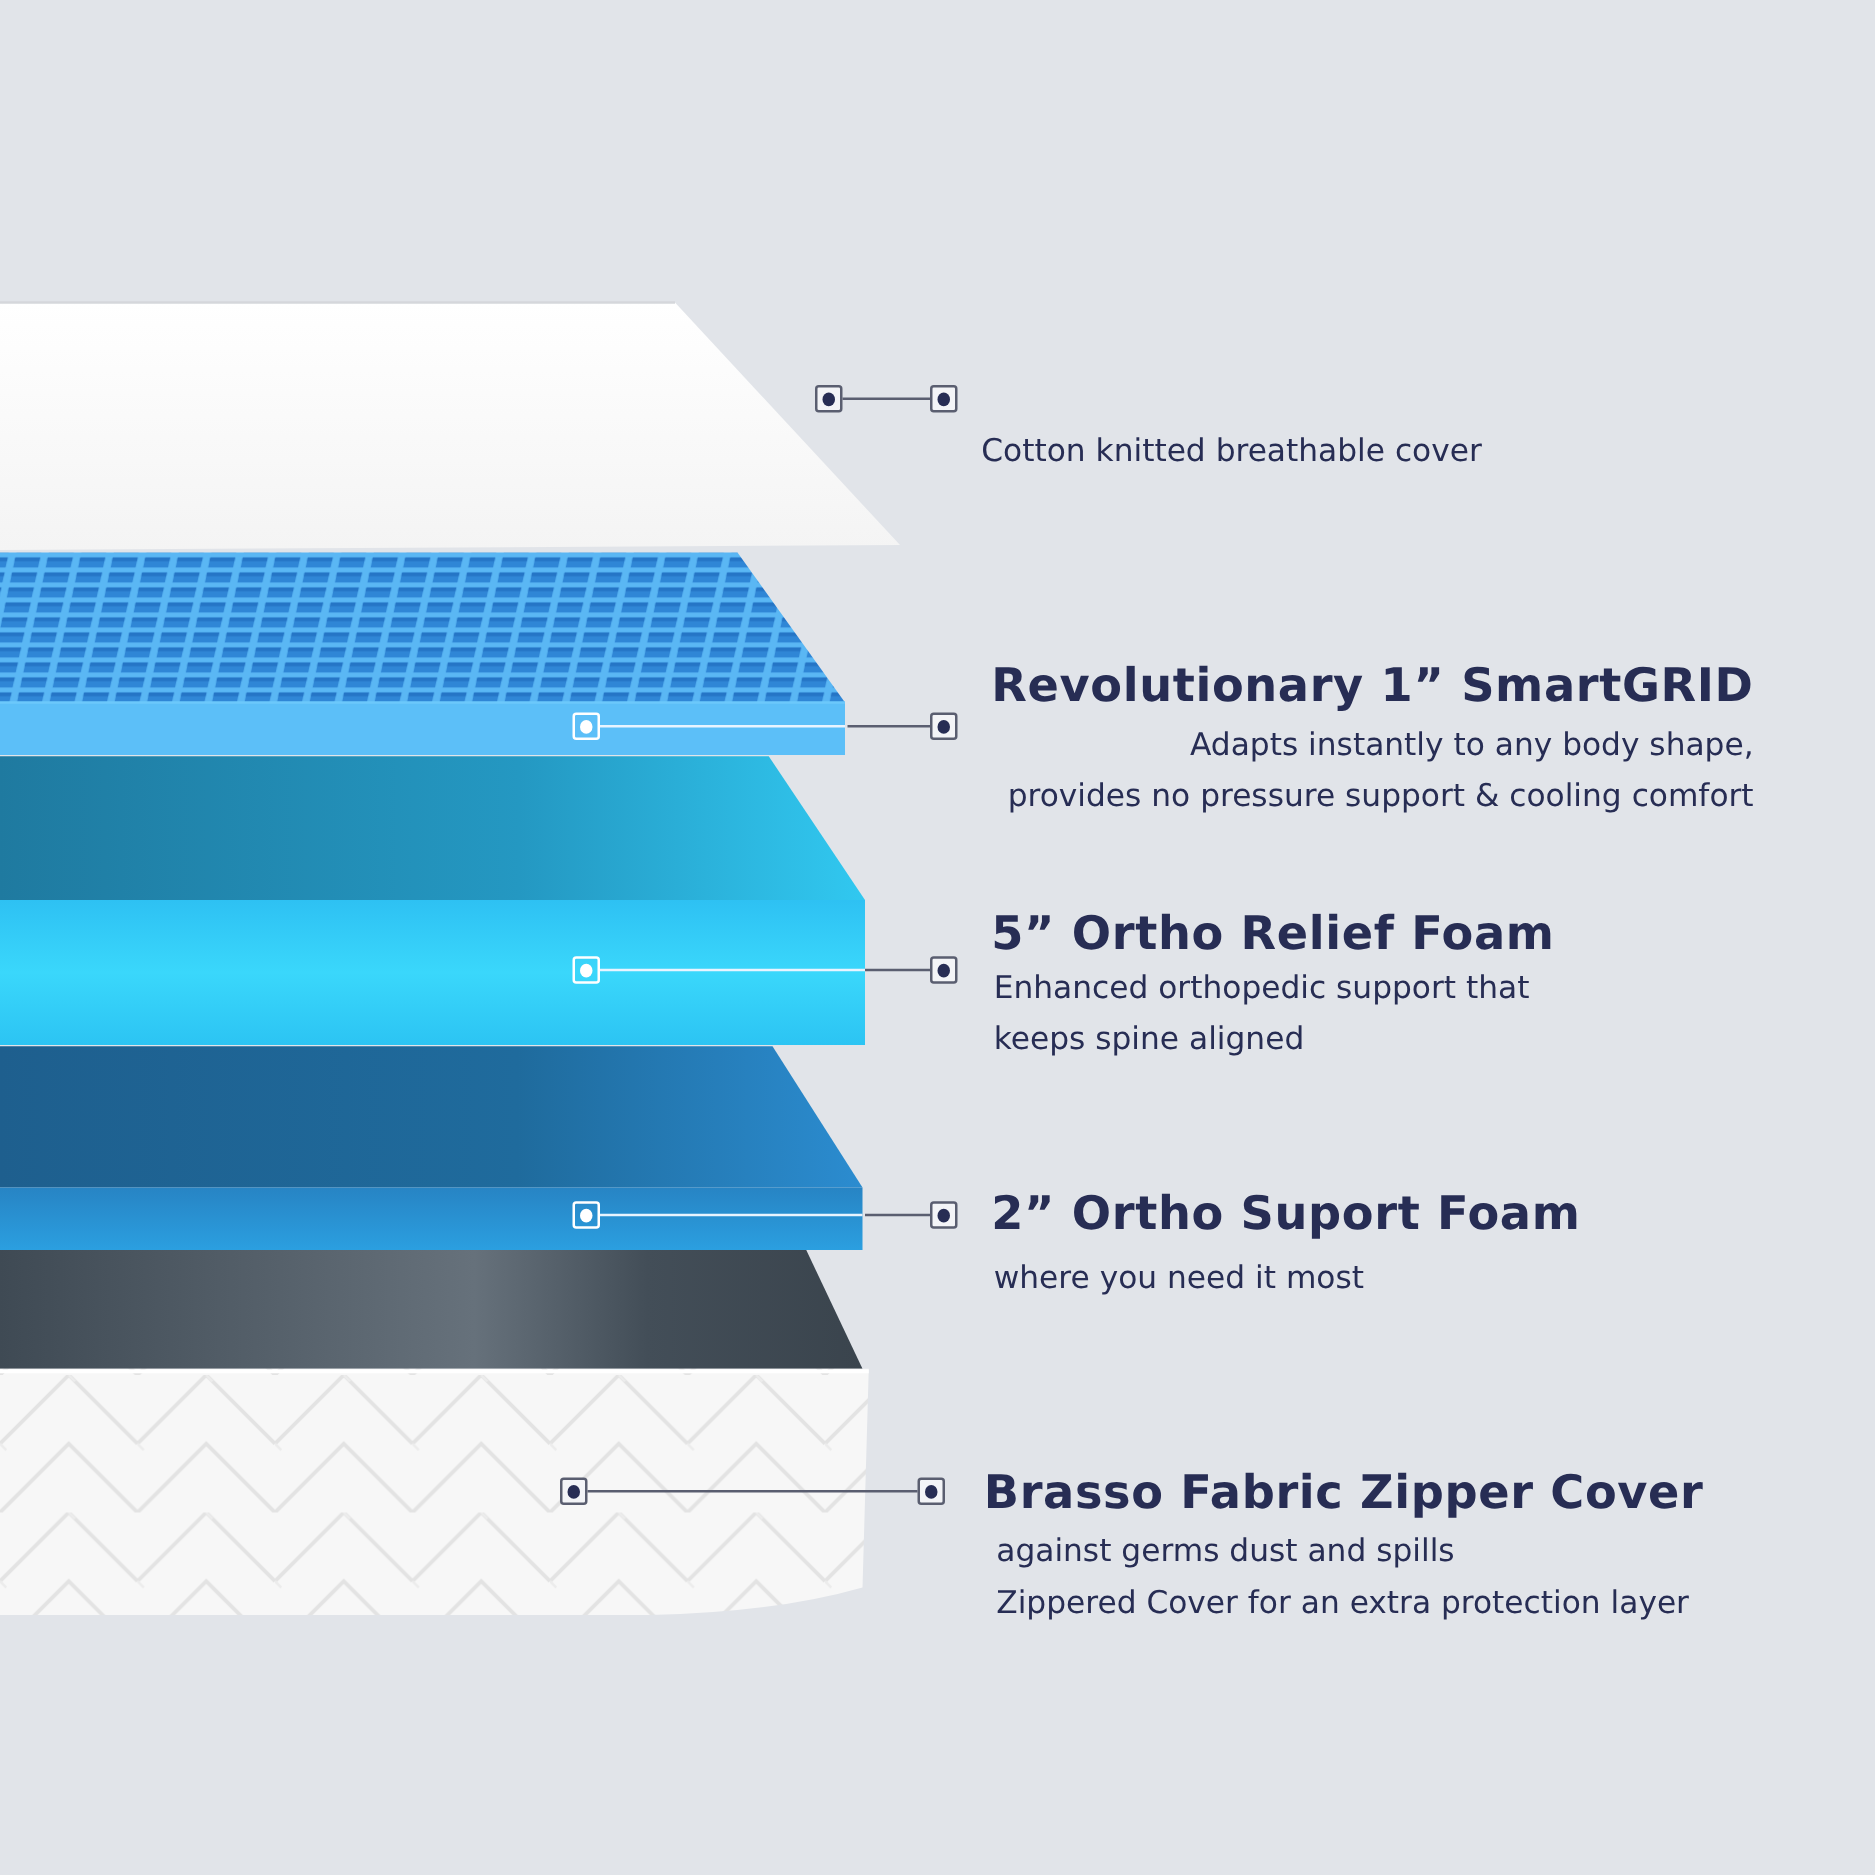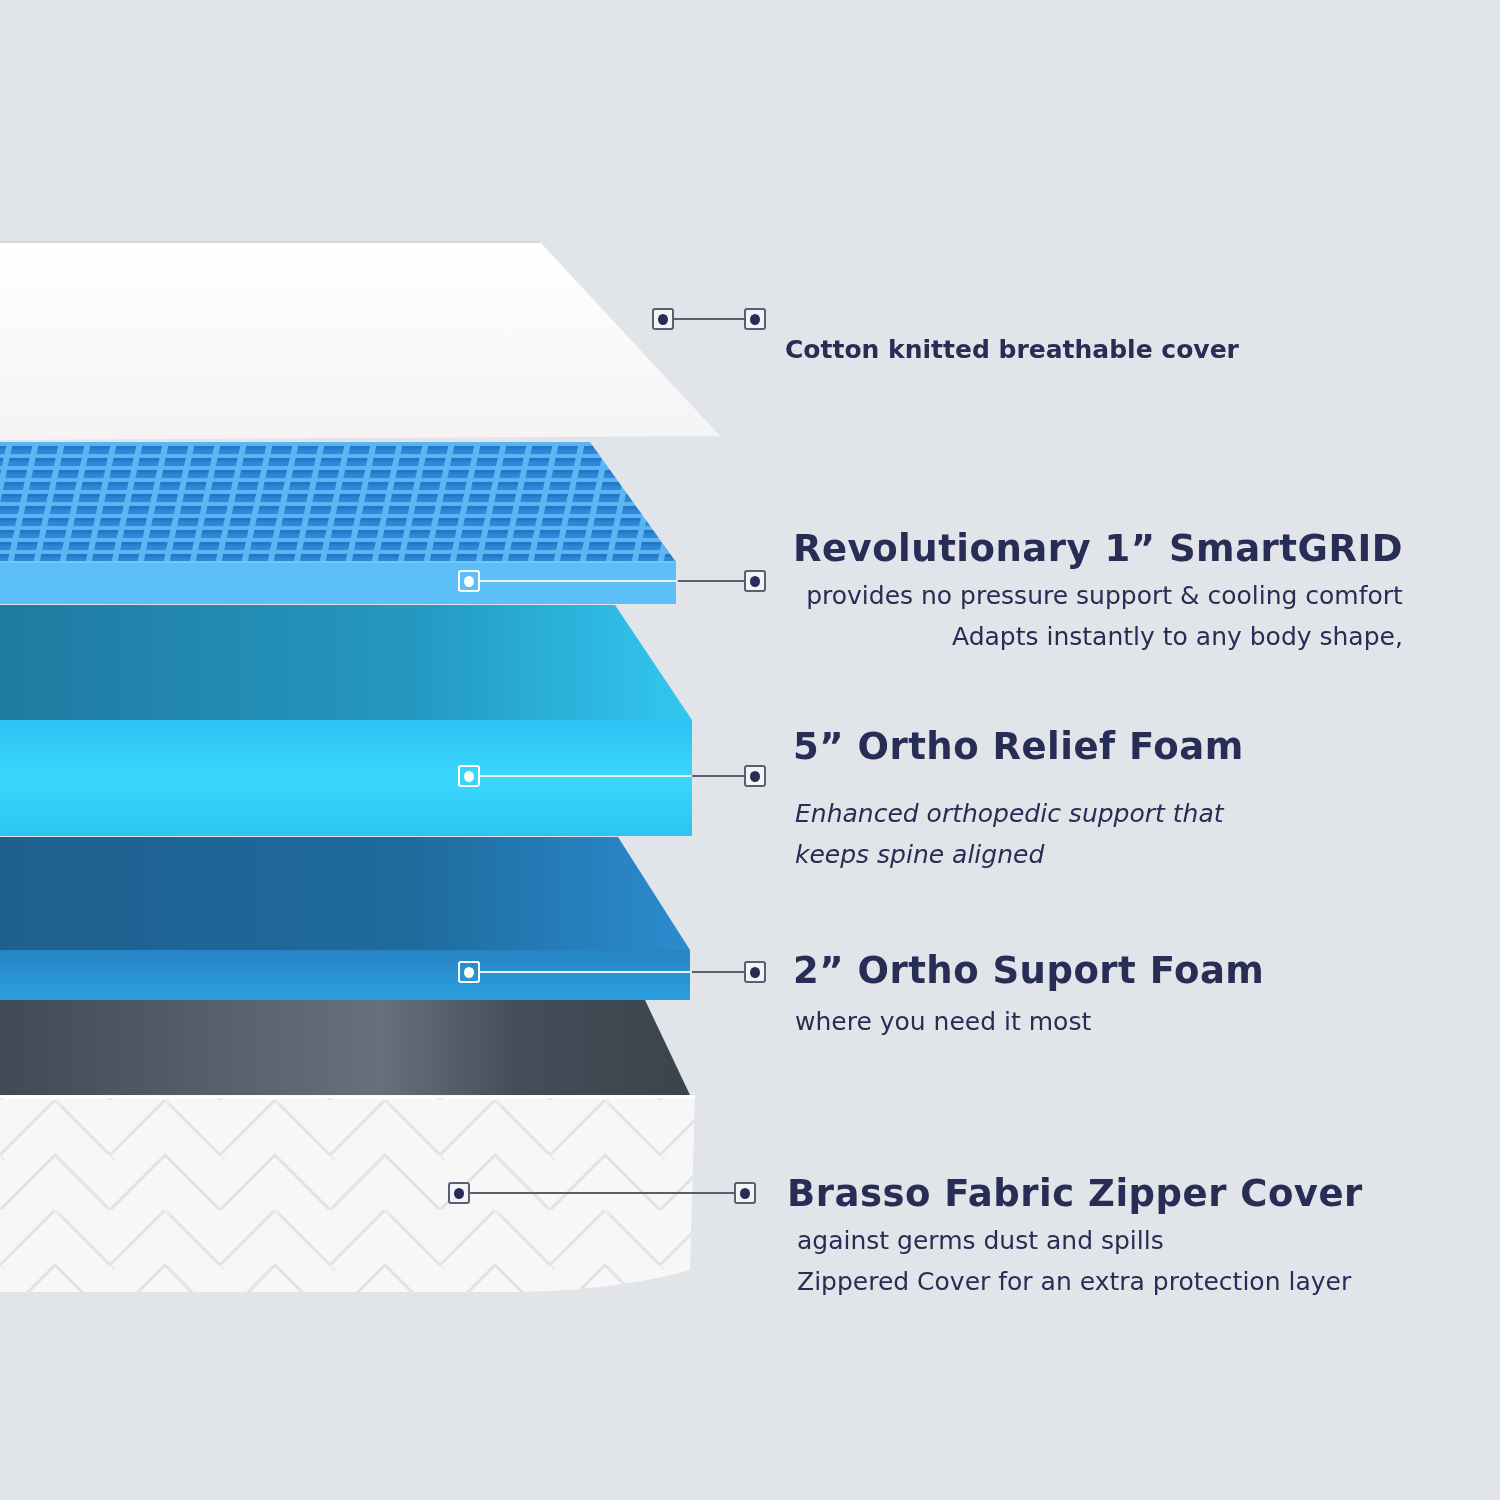--- a/index.html
+++ b/index.html
@@ -100,36 +100,36 @@
 <div class="marker light" style="left:458px; top:961px;"></div>
 <div class="line light" style="left:480px; top:971px; width:210px;"></div>
 <div class="line" style="left:692px; top:971px; width:52px;"></div>
 <div class="marker" style="left:744px; top:961px;"></div>
 
 <div class="marker" style="left:448px; top:1182px;"></div>
 <div class="line" style="left:470px; top:1192px; width:264px;"></div>
 <div class="marker" style="left:734px; top:1182px;"></div>
 
 <div class="label" style="left:782px; top:300px;">
-  <div class="desc" style="margin-top:29px; margin-left:3px;font-weight:bold;">
+  <div class="desc" style="margin-top:40px; margin-left:3px;">
     <div>Cotton knitted breathable cover</div>
   </div>
 </div>
 
 <div class="label" style="left:793px; top:530px;text-align:right;">
   <div class="title">Revolutionary 1” SmartGRID</div>
   <div class="desc" style="margin-top:8px; margin-left:3px;">
+    <div>Adapts instantly to any body shape,</div>
     <div>provides no pressure support &amp; cooling comfort</div>
-    <div>Adapts instantly to any body shape,</div>
   </div>
 </div>
 
 <div class="label" style="left:793px; top:728px;">
   <div class="title">5” Ortho Relief Foam</div>
-  <div class="desc" style="margin-top:28px; margin-left:2px;font-style:italic;">
+  <div class="desc" style="margin-top:4px; margin-left:2px;">
     <div>Enhanced orthopedic support that</div>
     <div>keeps spine aligned</div>
   </div>
 </div>
 
 <div class="label" style="left:793px; top:952px;">
   <div class="title">2” Ortho Suport Foam</div>
   <div class="desc" style="margin-top:12px; margin-left:2px;">
     <div>where you need it most</div>
   </div>

